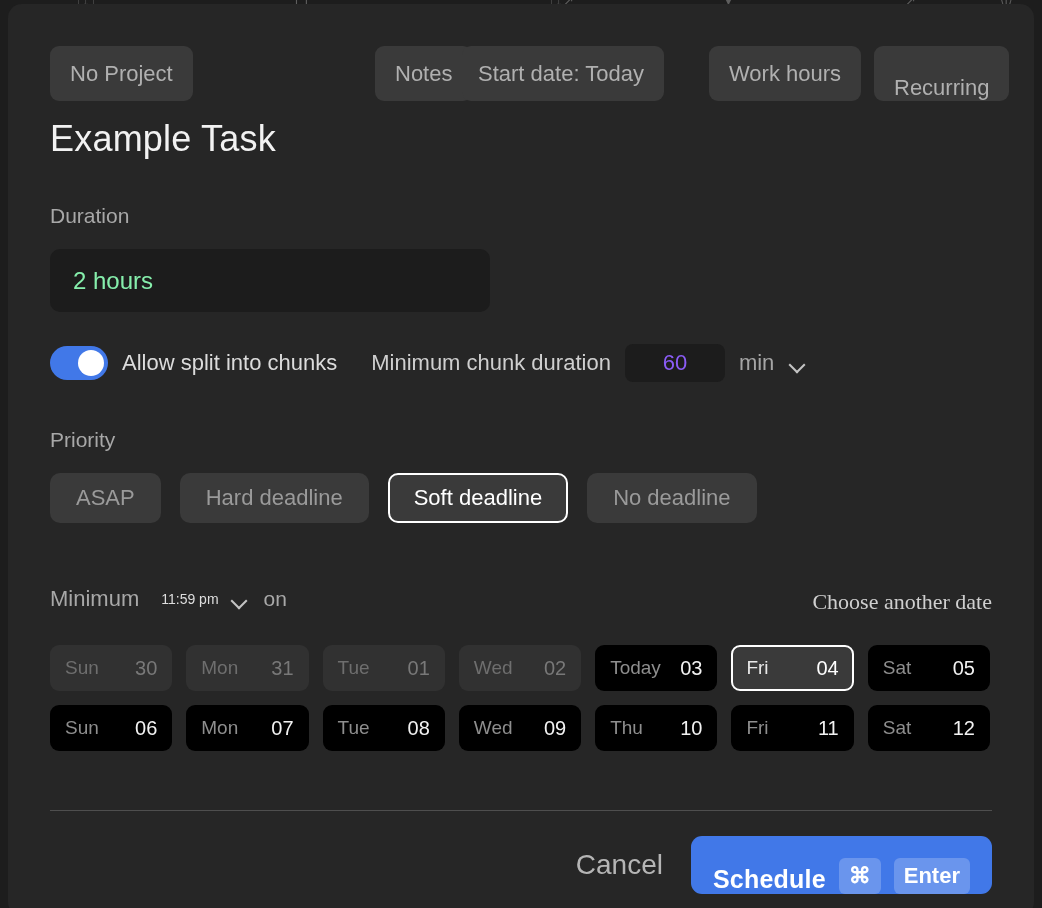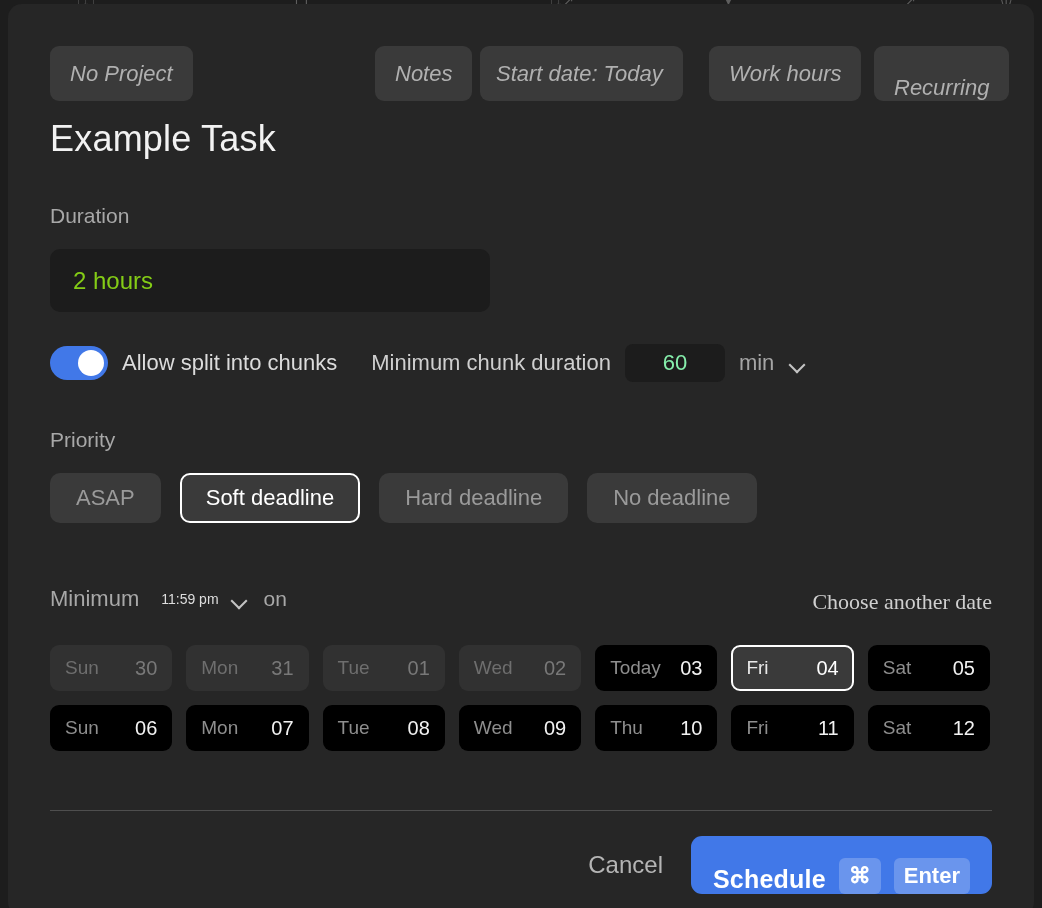--- a/index.html
+++ b/index.html
@@ -47,39 +47,38 @@
     padding: 0 42px;
   }
 
   
   .pill-row {
     position: absolute;
     left: 42px;
     top: 42px;
     right: 42px;
     height: 55px;
-    font-style: italic;
   }
   .pill {
     position: absolute;
     top: 0;
     height: 55px;
     display: flex;
     align-items: center;
     justify-content: center;
     padding: 0 20px;
     background: #3a3a3a;
     border-radius: 9px;
     color: #b0b0b0;
     font-size: 22px;
     white-space: nowrap;
   }
   #pill-no-project { left: 0; }
   #pill-notes      { left: 325px; }
-  #pill-start-date { left: 430px; padding-left: 16px; }
+  #pill-start-date { left: 412px; padding-left: 16px; }
   #pill-work-hours { left: 659px; }
   #pill-recurring  { left: 824px; align-items: flex-end; }
 
   
   #task-title {
     position: absolute;
     left: 42px;
     top: 114px;
     font-size: 36px;
     font-weight: 400;
@@ -100,21 +99,21 @@
   
   #duration-input {
     position: absolute;
     left: 42px;
     top: 245px;
     width: 440px;
     height: 63px;
     background: #1c1c1c;
     border: none;
     border-radius: 10px;
-    color: #84cc16;
+    color: #86efac;
     font-size: 24px;
     font-family: "Liberation Sans", sans-serif;
     padding: 0 23px;
     outline: none;
   }
 
   
   #chunk-row {
     position: absolute;
     left: 42px;
@@ -153,21 +152,21 @@
     color: #cfcfcf;
     white-space: nowrap;
   }
   #min-chunk-input {
     margin-left: 14px;
     width: 100px;
     height: 38px;
     background: #1c1c1c;
     border: none;
     border-radius: 8px;
-    color: #86efac;
+    color: #8b5cf6;
     font-size: 22px;
     font-family: "Liberation Sans", sans-serif;
     text-align: center;
     outline: none;
   }
   #min-unit {
     margin-left: 14px;
     font-size: 22px;
     color: #a5a5a5;
   }
@@ -294,21 +293,21 @@
     right: 42px;
     top: 832px;
     display: flex;
     align-items: center;
     gap: 22px;
   }
   #cancel-button {
     background: none;
     border: none;
     color: #b5b5b5;
-    font-size: 24px;
+    font-size: 28px;
     font-family: "Liberation Sans", sans-serif;
     padding: 8px 6px;
     cursor: pointer;
   }
   #schedule-button {
     height: 58px;
     background: #4178e8;
     border: none;
     border-radius: 11px;
     display: flex;
@@ -386,22 +385,22 @@
     <div id="chunk-toggle-label">Allow split into chunks</div>
     <div id="min-chunk-label">Minimum chunk duration</div>
     <input id="min-chunk-input" type="text" value="60" style="">
     <div id="min-unit">min</div>
     <span class="chev" id="min-unit-chevron"></span>
   </div>
 
   <div class="section-label" id="label-priority">Priority</div>
   <div id="priority-row">
       <button class="prio-btn">ASAP</button>
+      <button class="prio-btn">Hard deadline</button>
       <button class="prio-btn selected">Soft deadline</button>
-      <button class="prio-btn">Hard deadline</button>
       <button class="prio-btn">No deadline</button>
     </div>
 
   <div id="deadline-row">
     <span id="deadline-label">Minimum</span>
     <span id="deadline-time">11:59 pm</span>
     <span class="chev" id="deadline-time-chevron"></span>
     <span id="deadline-on">on</span>
   </div>
 

